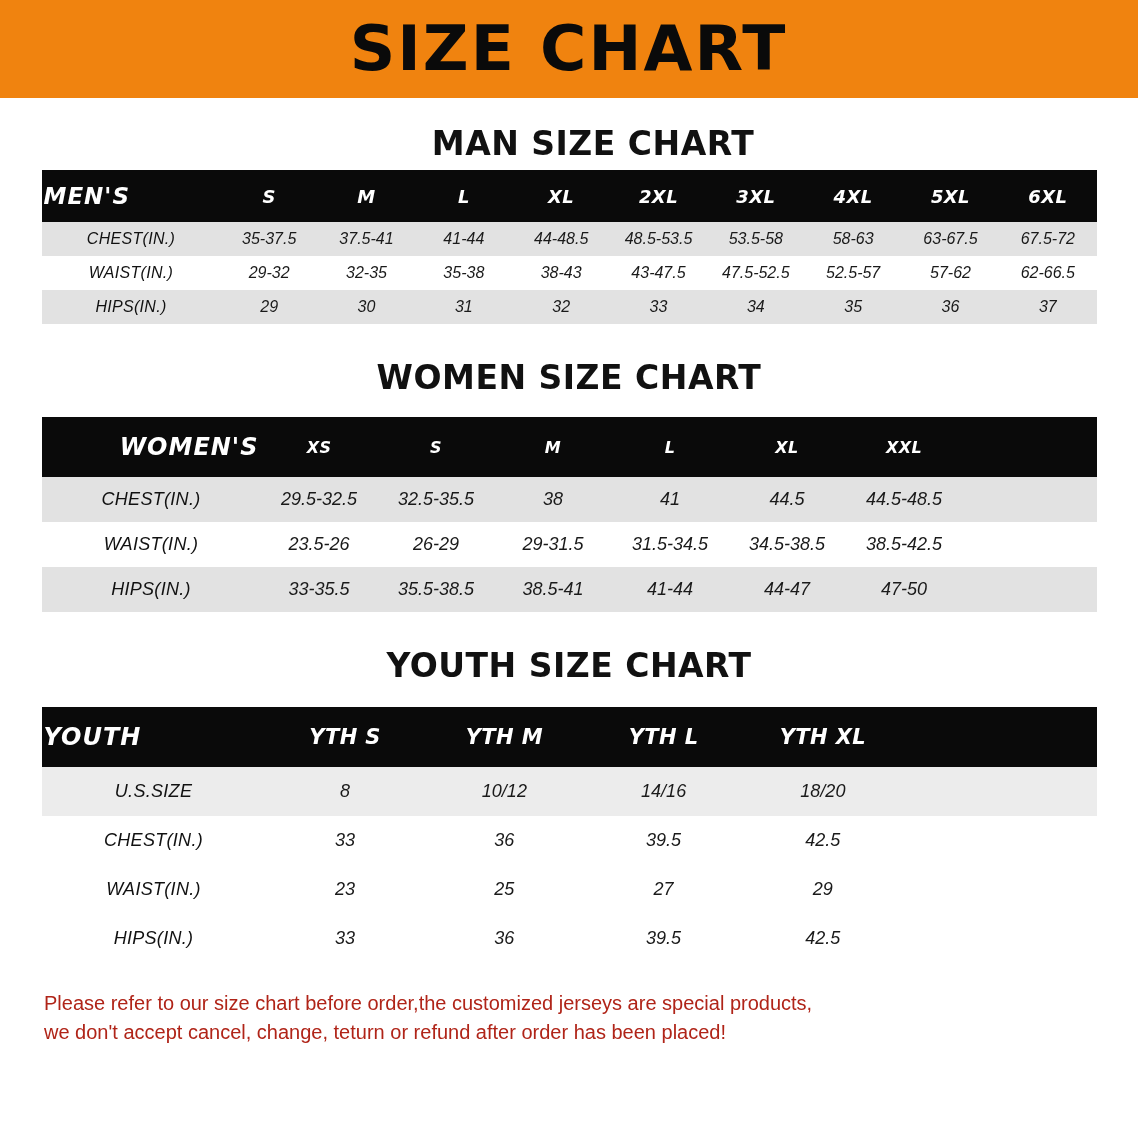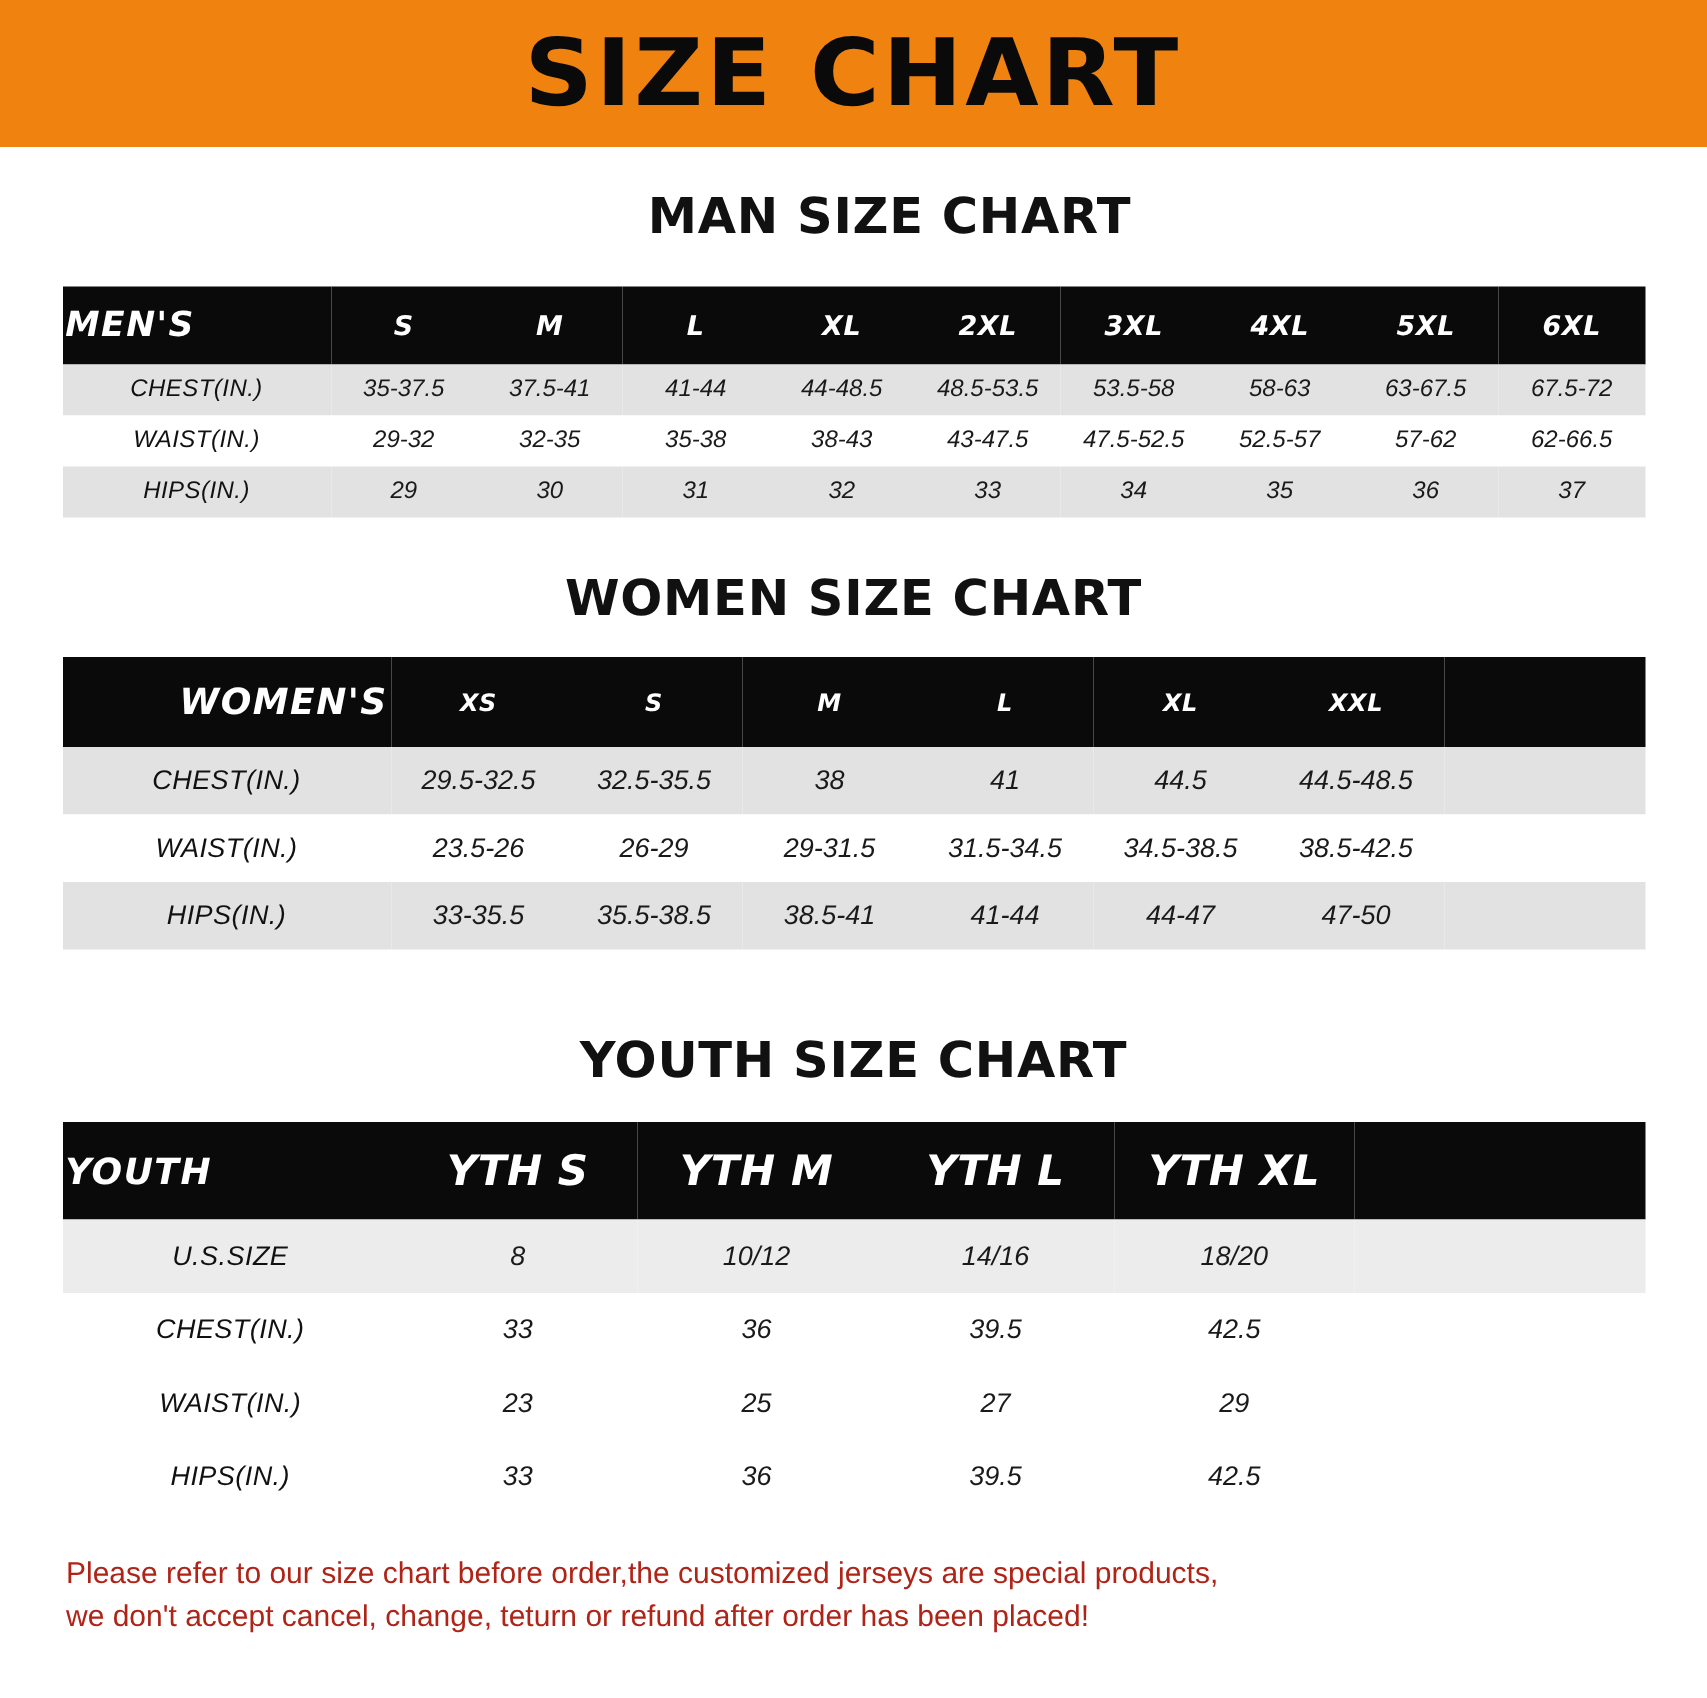--- a/index.html
+++ b/index.html
@@ -41,23 +41,23 @@
 
   
   .section-title {
     text-align: center;
     font-family: "DejaVu Sans", sans-serif;
     font-weight: bold;
     font-size: 33px;
     color: #111111;
     letter-spacing: 0.5px;
   }
-  .t-man   { margin-top: 26px; margin-bottom: 28px; padding-left: 48px; }
+  .t-man   { margin-top: 26px; margin-bottom: 7px; padding-left: 48px; }
   .t-women { margin-top: 34px; margin-bottom: 20px; }
-  .t-youth { margin-top: 54px; margin-bottom: 22px; }
+  .t-youth { margin-top: 34px; margin-bottom: 22px; }
 
   
   table {
     border-collapse: collapse;
     table-layout: fixed;
   }
   .tbl-wrap {
     display: flex;
     justify-content: center;
     font-style: italic;
@@ -102,21 +102,21 @@
   #men-table thead th { font-size: 18px; padding: 13px 2px; }
   #men-table thead th.rowlabel { font-size: 23px; }
   #men-table tbody td { font-size: 16px; padding: 8px 2px; }
 
   
   #women-table thead th { font-size: 16px; padding: 16px 2px; }
   #women-table thead th.rowlabel { font-size: 24px; text-align: right; }
   #women-table tbody td { font-size: 18px; padding: 12px 2px; }
 
   
-  #youth-table thead th { font-size: 28px; padding: 16px 2px; }
+  #youth-table thead th { font-size: 21px; padding: 16px 2px; }
   #youth-table thead th.rowlabel { font-size: 24px; }
   #youth-table tbody td { font-size: 18px; padding: 14px 2px; }
   #youth-table tbody tr td { background: #ffffff; }
   #youth-table tbody tr.row-shade-a td { background: #ececec; }
 
   
   .footer-note {
     margin: 26px 44px 0 44px;
     font-family: "Liberation Sans", sans-serif;
     font-size: 20px;

